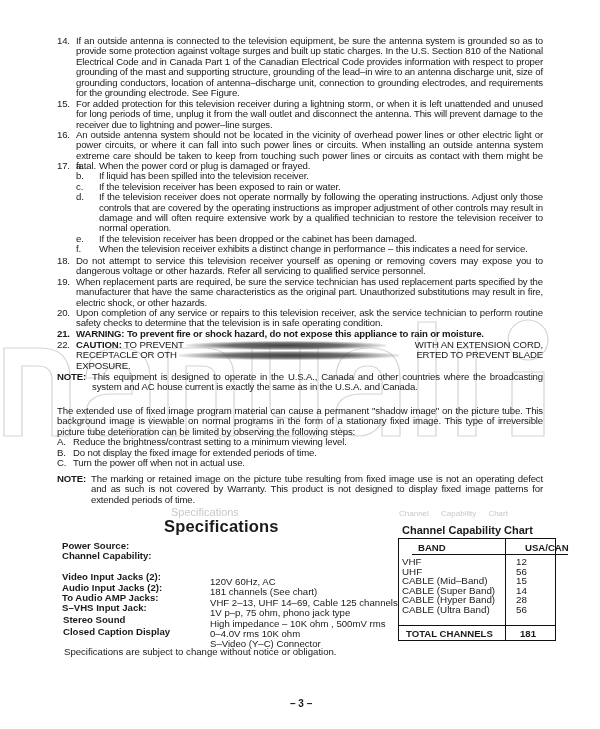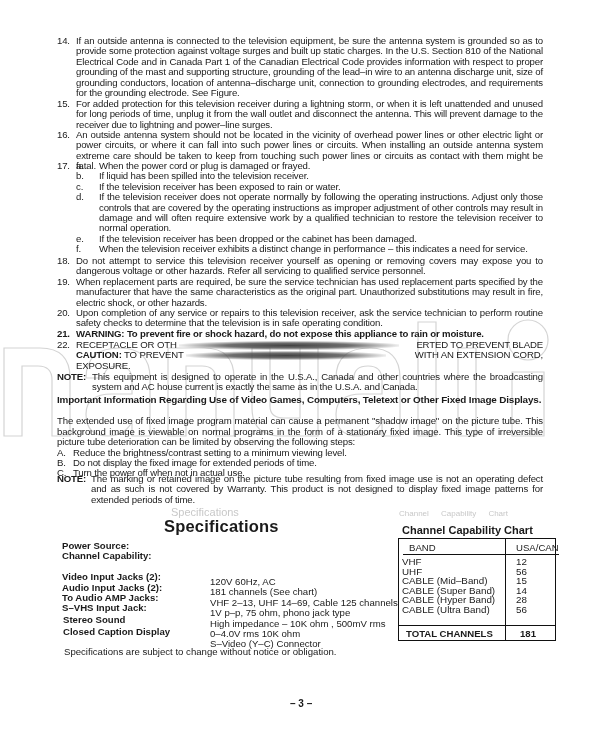--- a/index.html
+++ b/index.html
@@ -32,21 +32,21 @@
   .spec-table { position: absolute; left: 62px; top: 541px; }
   .spec-row { position: relative; height: 10.4px; font-size: 9.6px; line-height: 10.4px; }
   .spec-row .k { position: absolute; left: 0; top: 0; font-weight: bold; white-space: nowrap; }
   .spec-row .v { position: absolute; left: 148px; top: 16px; white-space: nowrap; margin-top: 20px; }
   .spec-extra { position: absolute; left: 63px; font-size: 9.6px; font-weight: bold; }
   .spec-footnote { position: absolute; left: 64px; top: 646px; font-size: 9.6px; }
   .cc-title { position: absolute; left: 402px; top: 524px; font-size: 11px; font-weight: bold; }
   .cc-ghost { position: absolute; left: 399px; top: 509px; font-size: 8px; color: #c8c8c8; word-spacing: 10px; }
   .cc-box { position: absolute; left: 398px; top: 538px; width: 156px; height: 101px;
             border: 1.5px solid #111; font-size: 9.6px; }
-  .cc-head { position: absolute; left: 4px; top: 0; width: 156px; height: 15px; border-bottom: 1.5px solid #111; font-weight: normal; }
+  .cc-head { position: absolute; left: 13px; top: 0; width: 156px; height: 15px; border-bottom: 1.5px solid #111; font-weight: bold; }
   .cc-vline { position: absolute; left: 106px; top: 0; width: 1.2px; height: 101px; background: #111; }
   .cc-head .h1 { position: absolute; left: 6px; top: 3px; }
   .cc-head .h2 { position: absolute; left: 113px; top: 3px; }
   .cc-rows { position: absolute; left: 0; top: 18px; width: 156px; }
   .cc-row { position: relative; height: 9.6px; line-height: 9.6px; font-size: 9.8px; text-align: center; }
   .cc-row .b { position: absolute; left: 3px; }
   .cc-row .n { position: absolute; left: 117px; }
   .cc-total { position: absolute; left: 0; top: 86px; width: 156px; height: 15px; border-top: 1.5px solid #111; font-weight: bold; }
   .cc-total .b { position: absolute; left: 7px; top: 2px; }
   .cc-total .n { position: absolute; left: 121px; top: 2px; }
@@ -131,43 +131,42 @@
 
   <div class="item txt bold" style="top:329px;">
     <span class="num">21.</span>
     <div class="body">WARNING: To prevent fire or shock hazard, do not expose this appliance to rain or moisture.</div>
   </div>
 
   <div class="item txt" style="top:340px;">
     <span class="num">22.</span>
     <div class="body" style="text-align:left;">
       <div style="white-space:nowrap;">
-        <span>RECEPTACLE OR OTH</span>
-        <span class="smudge" style="width:220px;"></span>
-        <span style="float:right;">ERTED TO PREVENT BLADE</span>
-      </div>
-      <div style="white-space:nowrap;">
         <span class="bold">CAUTION:</span>
         <span>TO PREVENT</span>
         <span class="smudge" style="width:200px;"></span>
         <span style="float:right;">WITH AN EXTENSION CORD,</span>
       </div>
+      <div style="white-space:nowrap;">
+        <span>RECEPTACLE OR OTH</span>
+        <span class="smudge" style="width:220px;"></span>
+        <span style="float:right;">ERTED TO PREVENT BLADE</span>
+      </div>
       <div>EXPOSURE.</div>
     </div>
   </div>
 
   <div class="blk txt" style="top:372px;">
     <div class="note-row">
       <span class="lbl">NOTE:</span>
       <div class="nbody">This equipment is designed to operate in the U.S.A., Canada and other countries where the broadcasting system and AC house current is exactly the same as in the U.S.A. and Canada.</div>
     </div>
   </div>
 
   <div class="blk txt" style="top:395px;">
-    <div class="heading">Important Information Regarding Use of Video Games, Computers, Teletext or Other Fixed Image Displays.</div>
     <div style="text-align:justify; margin-top:11px;">The extended use of fixed image program material can cause a permanent "shadow image" on the picture tube. This background image is viewable on normal programs in the form of a stationary fixed image. This type of irreversible picture tube deterioration can be limited by observing the following steps:</div>
     <div class="step">
       <span class="letter">A.</span>
       <div class="sbody">Reduce the brightness/contrast setting to a minimum viewing level.</div>
     </div>
     <div class="step">
       <span class="letter">B.</span>
       <div class="sbody">Do not display the fixed image for extended periods of time.</div>
     </div>
     <div class="step">

